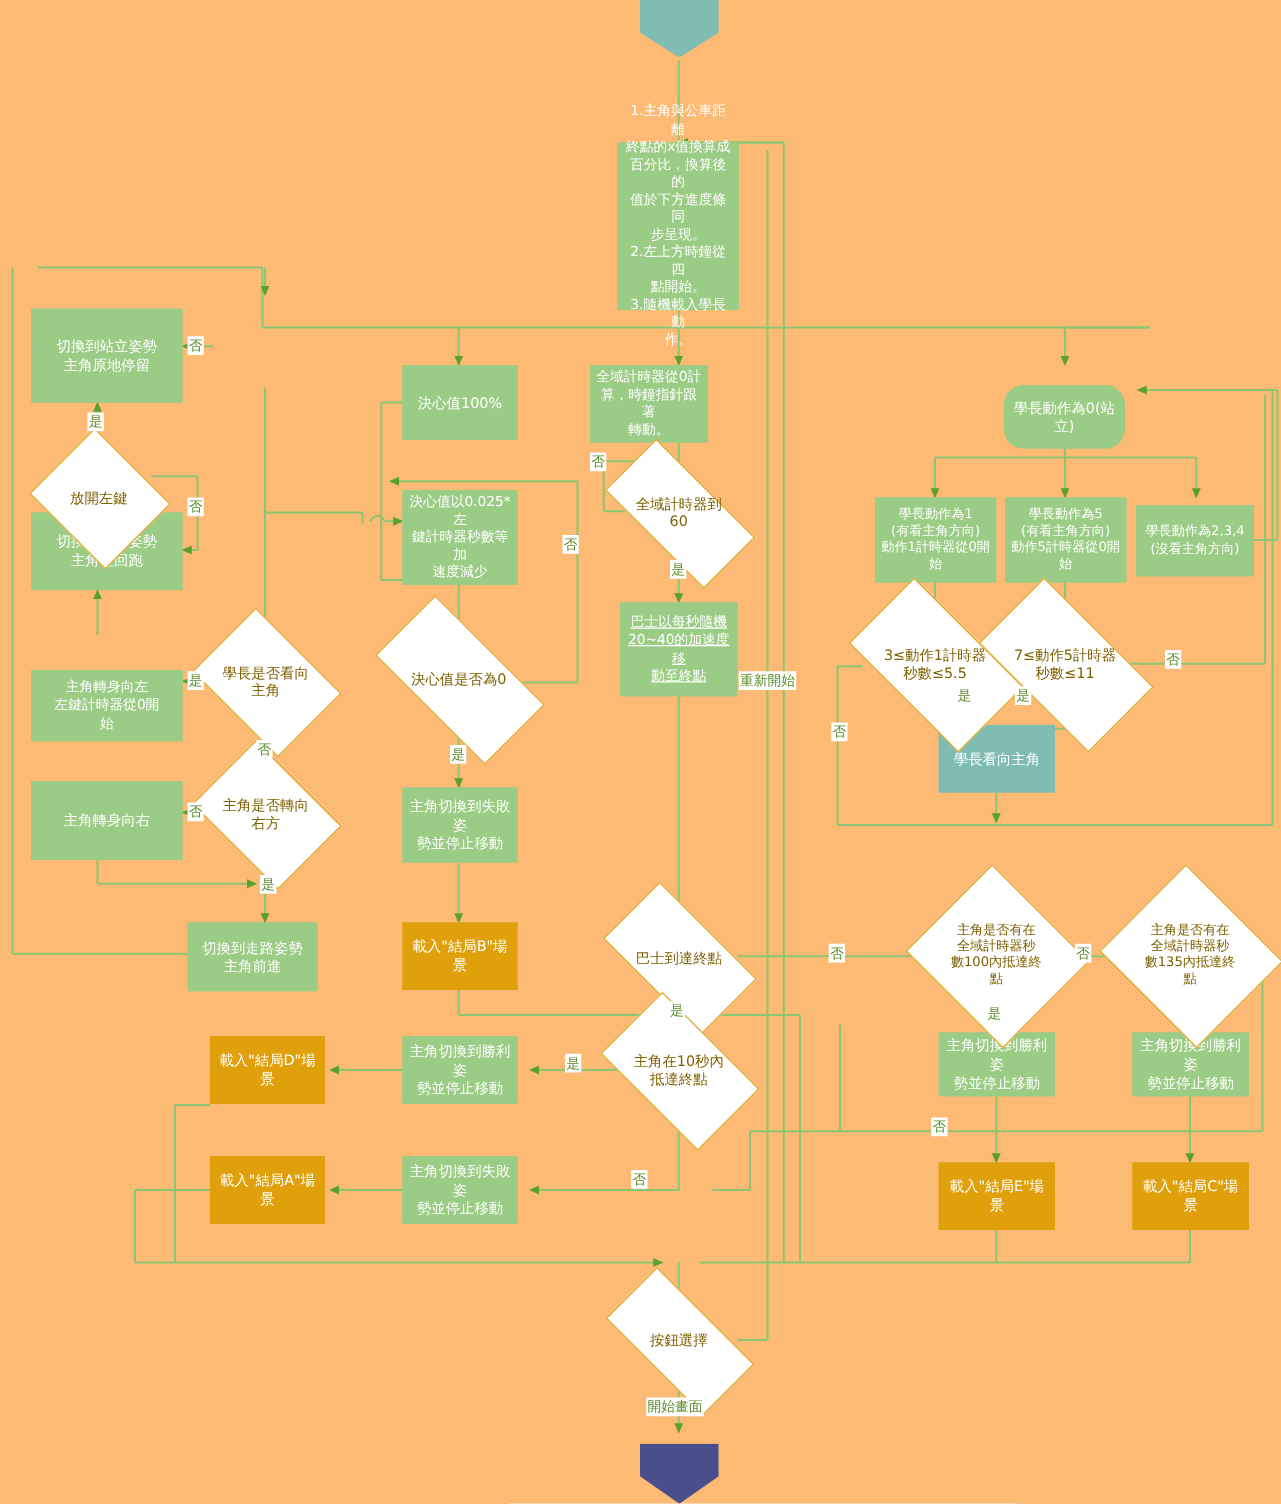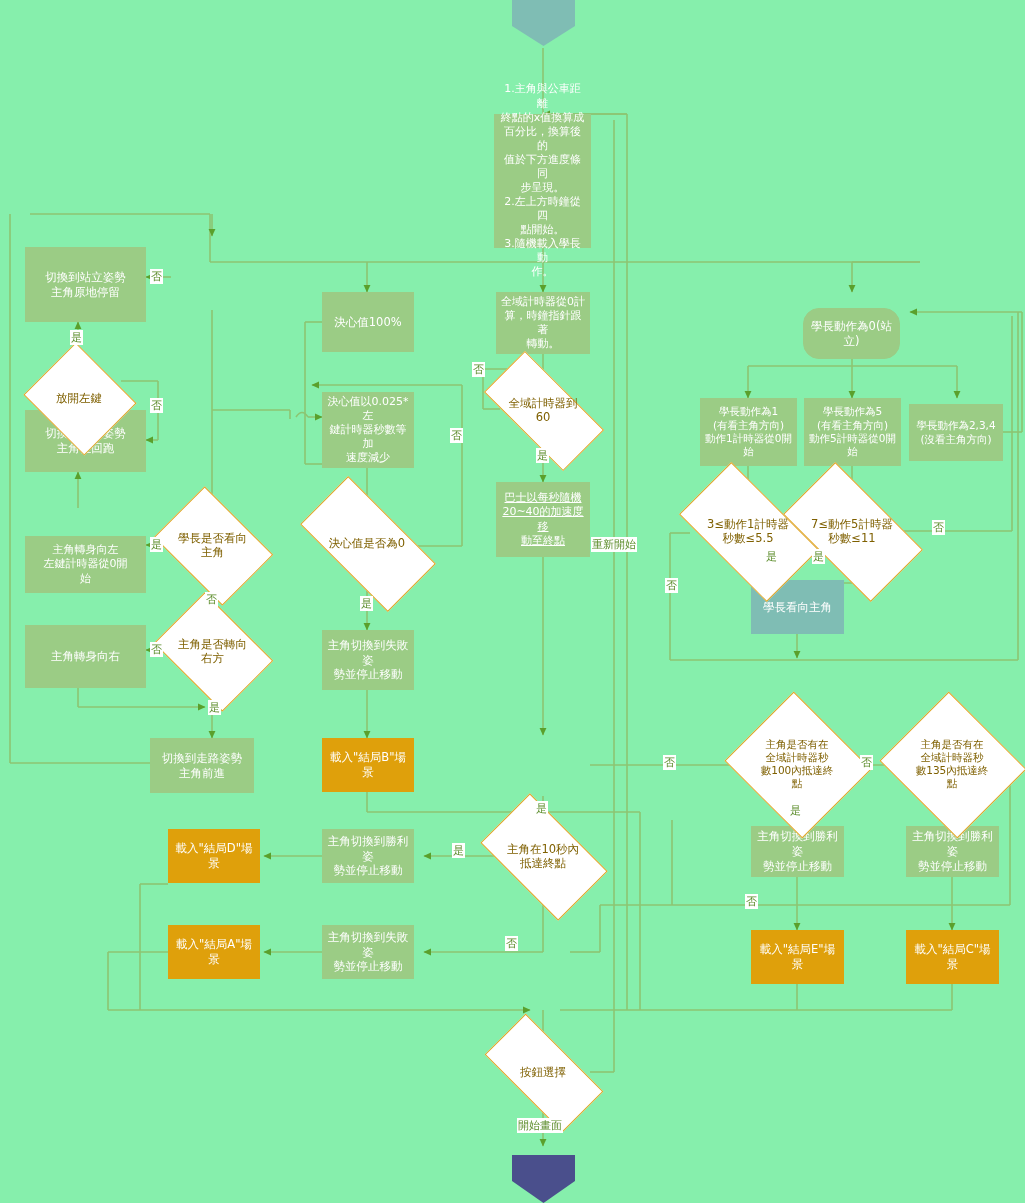--- a/index.html
+++ b/index.html
@@ -1,17 +1,17 @@
 <!DOCTYPE html>
 <html><head>
 <meta charset="utf-8">
 <style>
   html,body{margin:0;padding:0;background:#ffffff;}
   body{font-family:"DejaVu Sans","Liberation Sans",sans-serif;}
-  #canvas{position:relative;width:1025px;height:1203px;background:#86efac;overflow:hidden;}
+  #canvas{position:relative;width:1025px;height:1203px;background:#fdba74;overflow:hidden;}
   #wires{position:absolute;left:0;top:0;width:1025px;height:1203px;}
 
   .node{position:absolute;box-sizing:border-box;display:flex;align-items:center;
         justify-content:center;text-align:center;line-height:1.28;color:#ffffff;
         font-size:11.5px;padding:2px 4px;white-space:pre-line;}
   .proc{background:#9BCC85;border:1px solid #9BCC85;}
   .proc-teal{background:#7FBDB4;border:1px solid #7FBDB4;}
   .proc-orange{background:#DFA00B;border:1px solid #DFA00B;}
 
   .dec{position:absolute;box-sizing:border-box;display:flex;align-items:center;
@@ -241,21 +241,21 @@
 
   <div class="node proc" style="left:322px;top:392px;width:92px;height:76px;font-size:11px;">決心值以0.025*左
 鍵計時器秒數等加
 速度減少</div>
 
   <div class="node proc" style="left:322px;top:630px;width:92px;height:60px;">主角切換到失敗姿
 勢並停止移動</div>
 
   <div class="node proc-orange" style="left:322px;top:738px;width:92px;height:54px;">載入"結局B"場景</div>
 
-  <div class="node proc" style="left:496px;top:292px;width:94px;height:62px;font-size:11px;">全域計時器從0計
+  <div class="node proc" style="left:472px;top:292px;width:94px;height:62px;font-size:11px;">全域計時器從0計
 算，時鐘指針跟著
 轉動。</div>
 
   <div class="node proc" style="left:496px;top:482px;width:94px;height:75px;font-size:11px;text-decoration:underline;">巴士以每秒隨機
 20~40的加速度移
 動至終點</div>
 
   <div class="node proc" style="left:322px;top:829px;width:92px;height:54px;">主角切換到勝利姿
 勢並停止移動</div>
 
@@ -315,20 +315,24 @@
     <div class="dshape"></div>
     <div class="dtxt">決心值是否為0</div>
   </div>
 
   <div class="dec" style="left:488px;top:382px;width:110px;height:56px;">
     <div class="dshape"></div>
     <div class="dtxt">全域計時器到
 60</div>
   </div>
 
+  <div class="dec" style="left:489px;top:735px;width:108px;height:62px;">
+    <div class="dshape"></div>
+    <div class="dtxt">巴士到達終點</div>
+  </div>
 
   <div class="dec" style="left:489px;top:822px;width:108px;height:68px;">
     <div class="dshape"></div>
     <div class="dtxt">主角在10秒內
 抵達終點</div>
   </div>
 
   <div class="dec" style="left:687px;top:495px;width:122px;height:72px;">
     <div class="dshape"></div>
     <div class="dtxt">3≤動作1計時器

